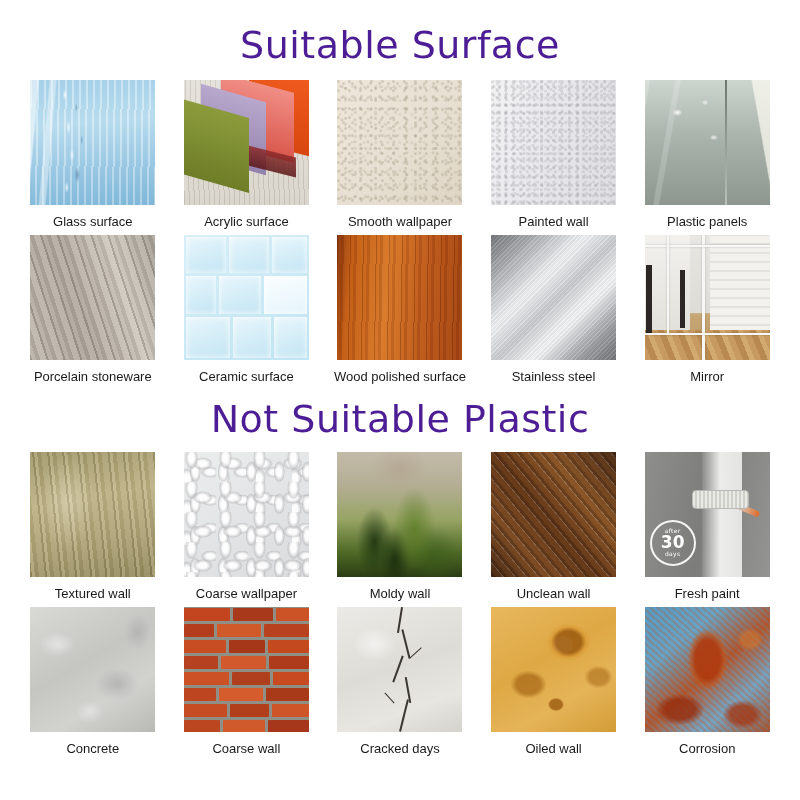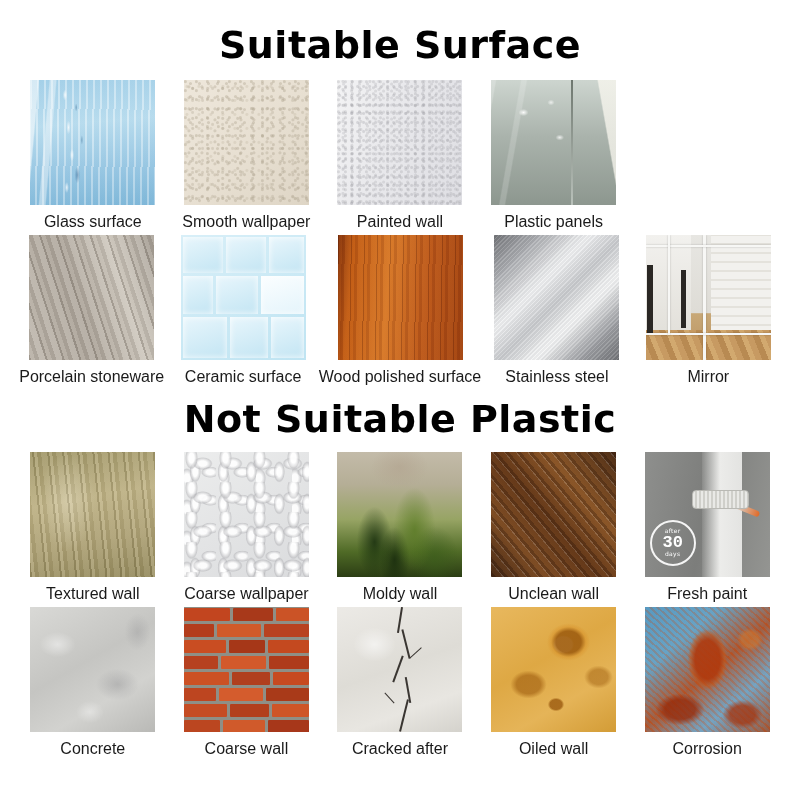--- a/index.html
+++ b/index.html
@@ -9,22 +9,22 @@
     background:#ffffff;
     font-family:"Liberation Sans", sans-serif;
     overflow:hidden;
     position:relative;
   }
   .sheet{width:800px;height:800px;position:relative;box-sizing:border-box;}
 
   .heading{
     width:100%;
     text-align:center;
-    color:#000000;
-    font-weight:bold;
+    color:#4c1d95;
+    font-weight:normal;
     letter-spacing:0.5px;
     font-family:"DejaVu Sans", sans-serif;
   }
   .heading-1{font-size:38px;line-height:38px;padding-top:26px;}
   .heading-2{font-size:38px;line-height:38px;padding-top:16px;}
 
   .grid{
     display:grid;
     grid-template-columns:repeat(5,1fr);
     width:800px;
@@ -44,21 +44,21 @@
   }
   .tile{
     width:125px;height:125px;
     overflow:hidden;
     position:relative;
     background:#ddd;
   }
   .tile .tx{position:absolute;left:0;top:0;right:0;bottom:0;}
   .label{
     margin-top:9px;
-    font-size:16px;
+    font-size:13px;
     line-height:15px;
     color:#1a1a1a;
     text-align:center;
     font-family:"Liberation Sans", sans-serif;
     white-space:nowrap;
   }
 
   
 
   
@@ -231,21 +231,21 @@
   .fp-roller{position:absolute;left:38%;top:30%;width:44%;height:14%;
     background:repeating-linear-gradient(90deg,#e9e9e6 0 2px,#cfcfca 2px 4px);
     border-radius:4px;border:1px solid #b9b9b4;}
   .fp-handle{position:absolute;left:72%;top:44%;width:20%;height:5%;
     background:linear-gradient(90deg,#d8d8d4,#e06a28);border-radius:3px;transform:rotate(22deg);}
   .fp-badge{position:absolute;left:4%;bottom:9%;width:42px;height:42px;border-radius:50%;
     border:2px solid rgba(255,255,255,.92);
     display:flex;flex-direction:column;align-items:center;justify-content:center;
     color:#ffffff;line-height:1;font-family:"DejaVu Sans", sans-serif;}
   .fp-badge .b-top{font-size:6px;letter-spacing:.3px;}
-  .fp-badge .b-num{font-size:17px;font-weight:bold;font-family:Liberation Mono, monospace;}
+  .fp-badge .b-num{font-size:17px;font-weight:bold;}
   .fp-badge .b-bot{font-size:6px;letter-spacing:.3px;}
 
   
   .t-concrete{
     background:
       radial-gradient(ellipse 26px 18px at 22% 30%, rgba(255,255,255,.45), transparent 70%),
       radial-gradient(ellipse 30px 22px at 70% 62%, rgba(120,120,124,.30), transparent 72%),
       radial-gradient(ellipse 20px 16px at 48% 84%, rgba(255,255,255,.35), transparent 70%),
       radial-gradient(ellipse 18px 26px at 86% 20%, rgba(130,130,134,.25), transparent 72%),
       linear-gradient(150deg,#d9d9d6 0%,#c5c5c2 44%,#d2d2cf 70%,#b9b9b6 100%);
@@ -294,20 +294,32 @@
 
   <div class="grid row-gap-1">
 
     <div class="cell">
       <div class="tile">
         <div class="tx t-glass"></div>
       </div>
       <div class="label">Glass surface</div>
     </div>
 
+    <div class="cell">
+      <div class="tile">
+        <div class="tx t-acrylic">
+          <div class="sh sh-o"></div>
+          <div class="sh sh-p"></div>
+          <div class="sh sh-v"></div>
+          <div class="sh-edge"></div>
+          <div class="sh sh-g"></div>
+        </div>
+      </div>
+      <div class="label">Acrylic surface</div>
+    </div>
 
     <div class="cell">
       <div class="tile">
         <div class="tx t-wallpaper"></div>
       </div>
       <div class="label">Smooth wallpaper</div>
     </div>
 
     <div class="cell">
       <div class="tile">
@@ -477,21 +489,21 @@
         <div class="tx t-cracked">
           <div class="crack" style="left:62px;top:0;width:2px;height:26px;transform:rotate(9deg);"></div>
           <div class="crack" style="left:68px;top:22px;width:2px;height:30px;transform:rotate(-14deg);"></div>
           <div class="crack" style="left:60px;top:48px;width:2px;height:28px;transform:rotate(20deg);"></div>
           <div class="crack" style="left:70px;top:70px;width:2px;height:26px;transform:rotate(-10deg);"></div>
           <div class="crack" style="left:66px;top:92px;width:2px;height:33px;transform:rotate(14deg);"></div>
           <div class="crack" style="left:78px;top:38px;width:1px;height:16px;transform:rotate(48deg);"></div>
           <div class="crack" style="left:52px;top:84px;width:1px;height:14px;transform:rotate(-42deg);"></div>
         </div>
       </div>
-      <div class="label">Cracked after</div>
+      <div class="label">Cracked days</div>
     </div>
 
     <div class="cell">
       <div class="tile">
         <div class="tx t-oiled"></div>
       </div>
       <div class="label">Oiled wall</div>
     </div>
 
     <div class="cell">

